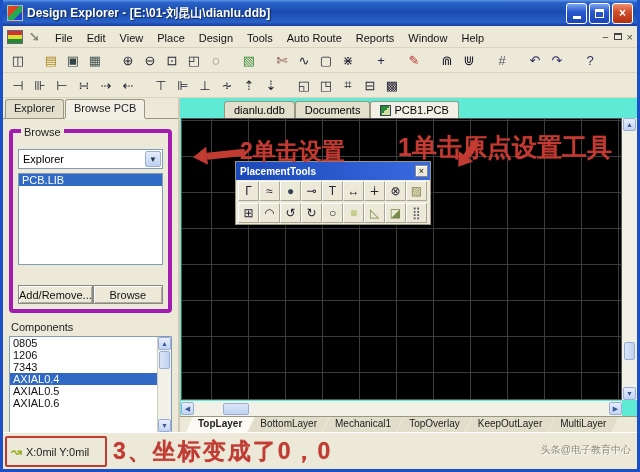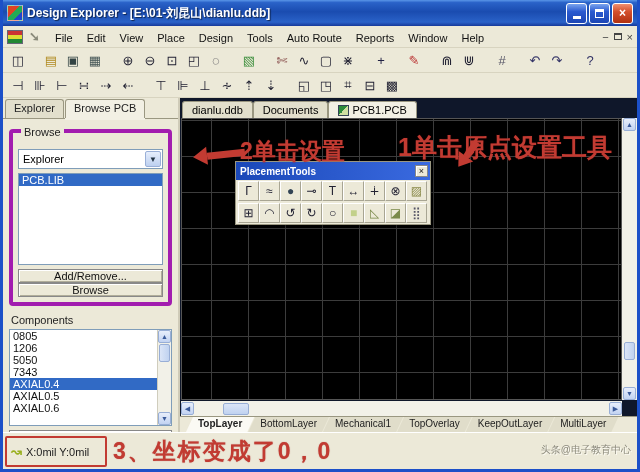--- a/index.html
+++ b/index.html
@@ -41,28 +41,28 @@
   .sidebody{position:absolute;top:20px;left:0;right:0;bottom:0;background:#ece9d8;border-top:1px solid #9a9781;padding:4px 6px;}
   .groupbox{position:relative;border:4px solid #a21caf;border-radius:4px;margin-top:6px;padding:16px 5px 5px;}
   .groupbox .legend{position:absolute;top:-7px;left:8px;background:#ece9d8;padding:0 3px;font-size:11px;color:#222;}
   .xpselect{height:20px;background:#fff;border:1px solid #7f9db9;display:flex;align-items:center;font-size:11px;padding-left:4px;position:relative;}
   .xpselect .drop{position:absolute;right:1px;top:1px;bottom:1px;width:16px;background:linear-gradient(180deg,#e6eefc,#bdd0f0);border:1px solid #9ab0d8;border-radius:2px;display:flex;align-items:center;justify-content:center;font-size:8px;color:#234;}
   .listbox{background:#fff;border:1px solid #7f9db9;font-size:11px;overflow:hidden;position:relative;}
   .lib-list{height:92px;margin-top:4px;}
   .cmp-list{height:97px;}
   .listbox .row{padding:0 3px;height:12px;line-height:12px;color:#111;white-space:nowrap;}
   .listbox .row.selected{background:#316ac5;color:#fff;}
-  .btnrow{display:flex;margin-top:4px;flex-direction:column;}
+  .btnrow{display:flex;margin-top:20px;}
   .xpbtn{flex:1;height:19px;background:#ece9d8;border:1px solid #888;box-shadow:inset 1px 1px 0 #fff,inset -1px -1px 0 #b0ad9a;font-size:11px;display:flex;align-items:center;justify-content:center;color:#111;}
   .cmp-label{font-size:11px;margin:8px 0 3px 2px;color:#222;}
   .vscroll-mini{position:absolute;right:0;top:0;bottom:0;width:14px;background:#f2f1e8;border-left:1px solid #d0cdbd;display:flex;flex-direction:column;justify-content:space-between;align-items:center;}
   .scap{width:13px;height:13px;background:linear-gradient(180deg,#e8eefb,#c2d3f2);border:1px solid #98aed6;border-radius:2px;font-size:7px;color:#3a5a9a;display:flex;align-items:center;justify-content:center;}
   .sthumb{width:11px;height:18px;background:linear-gradient(90deg,#dbe5f7,#c0d2f0);border:1px solid #98aed6;border-radius:2px;}
   
-  .editor{flex:1;position:relative;background:#0f172a;}
+  .editor{flex:1;position:relative;background:#5eead4;padding-left:42px;}
   .doctabs{display:flex;height:20px;padding-left:2px;align-items:flex-end;}
   .dtab{font-size:11px;padding:2px 9px;border:1px solid #9a9781;border-bottom:none;border-radius:3px 3px 0 0;background:#e2dfcc;display:flex;align-items:center;gap:3px;white-space:nowrap;}
   .dtab.active{background:#f2f0e4;z-index:2;margin-top:29px;}
   .dtab .tabicon{display:none;width:11px;height:11px;background:linear-gradient(135deg,#2b8a3a 50%,#cfe0a0 50%);border:1px solid #345;}
   .dtab.active .tabicon{display:inline-block;}
   .canvas{position:absolute;left:1px;top:20px;right:15px;bottom:32px;background:#000;
     background-image:linear-gradient(#3c3c3c 1px,transparent 1px),linear-gradient(90deg,#3c3c3c 1px,transparent 1px);
     background-size:37px 36px;background-position:29px 1px;border:1px solid #555;}
   .vscroll{position:absolute;right:0;top:20px;bottom:32px;width:15px;background:#f2f1e8;display:flex;flex-direction:column;align-items:center;}
   .vscroll .sthumb{position:absolute;bottom:40px;}
@@ -208,21 +208,20 @@
             <span class="xpbtn">Add/Remove...</span>
             <span class="xpbtn">Browse</span>
           </div>
         </div>
         <div class="cmp-label">Components</div>
         <div class="listbox cmp-list">
           <div style="margin-right:14px;">
 
           <div class="row">0805</div>
               <div class="row">1206</div>
-              <div class="row">5050</div>
               <div class="row">7343</div>
               <div class="row selected">AXIAL0.4</div>
               <div class="row">AXIAL0.5</div>
               <div class="row">AXIAL0.6</div>
             </div>
           <div class="vscroll-mini">
             <span class="scap">▲</span>
             <span class="sthumb" style="position:absolute;top:14px;"></span>
             <span class="scap">▼</span>
           </div>

